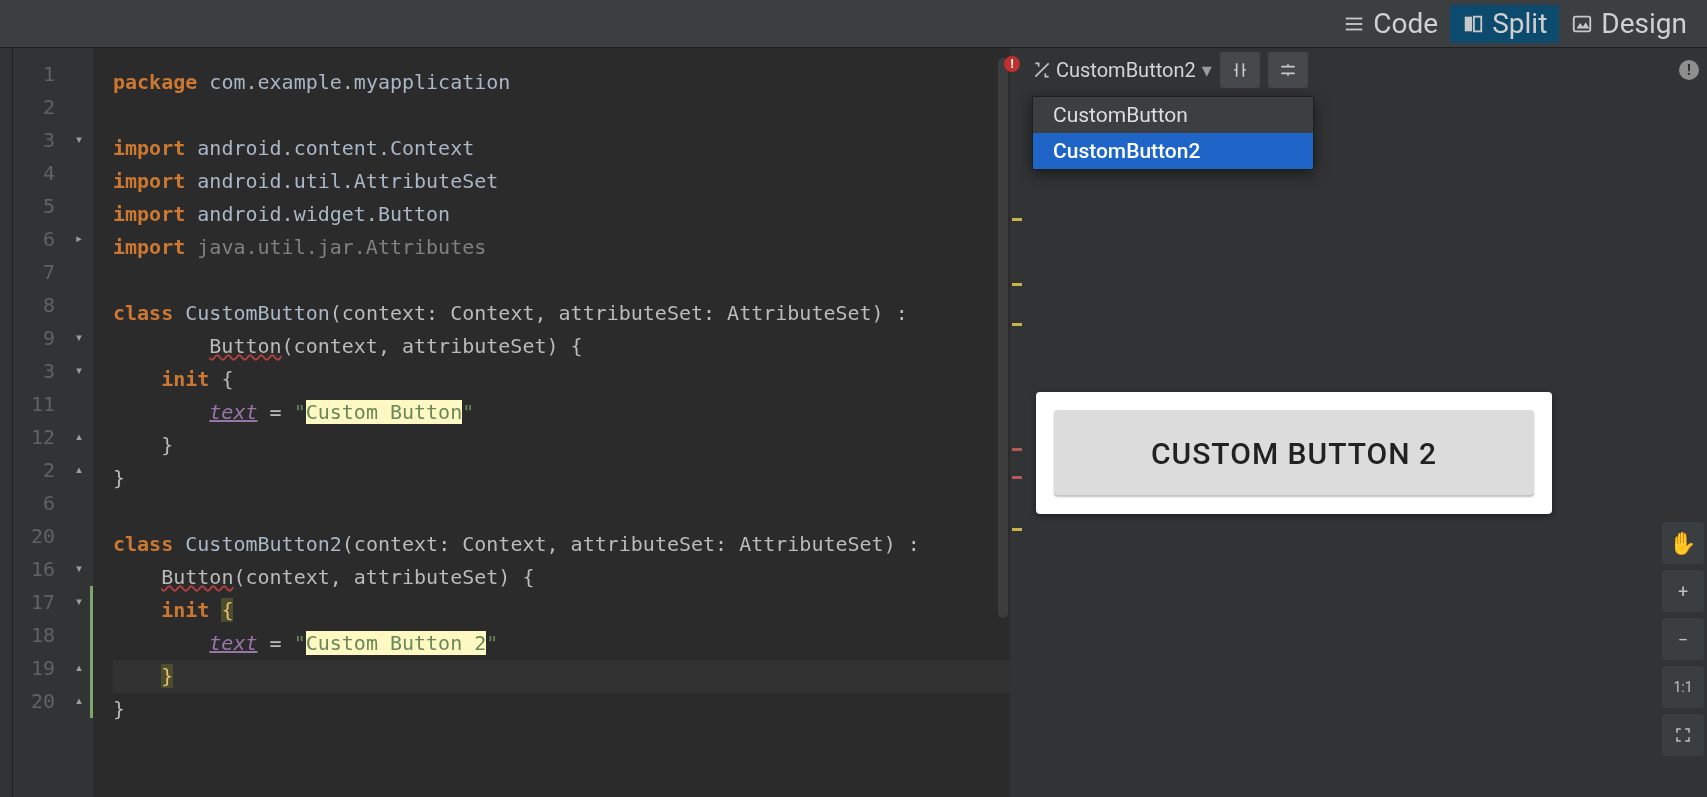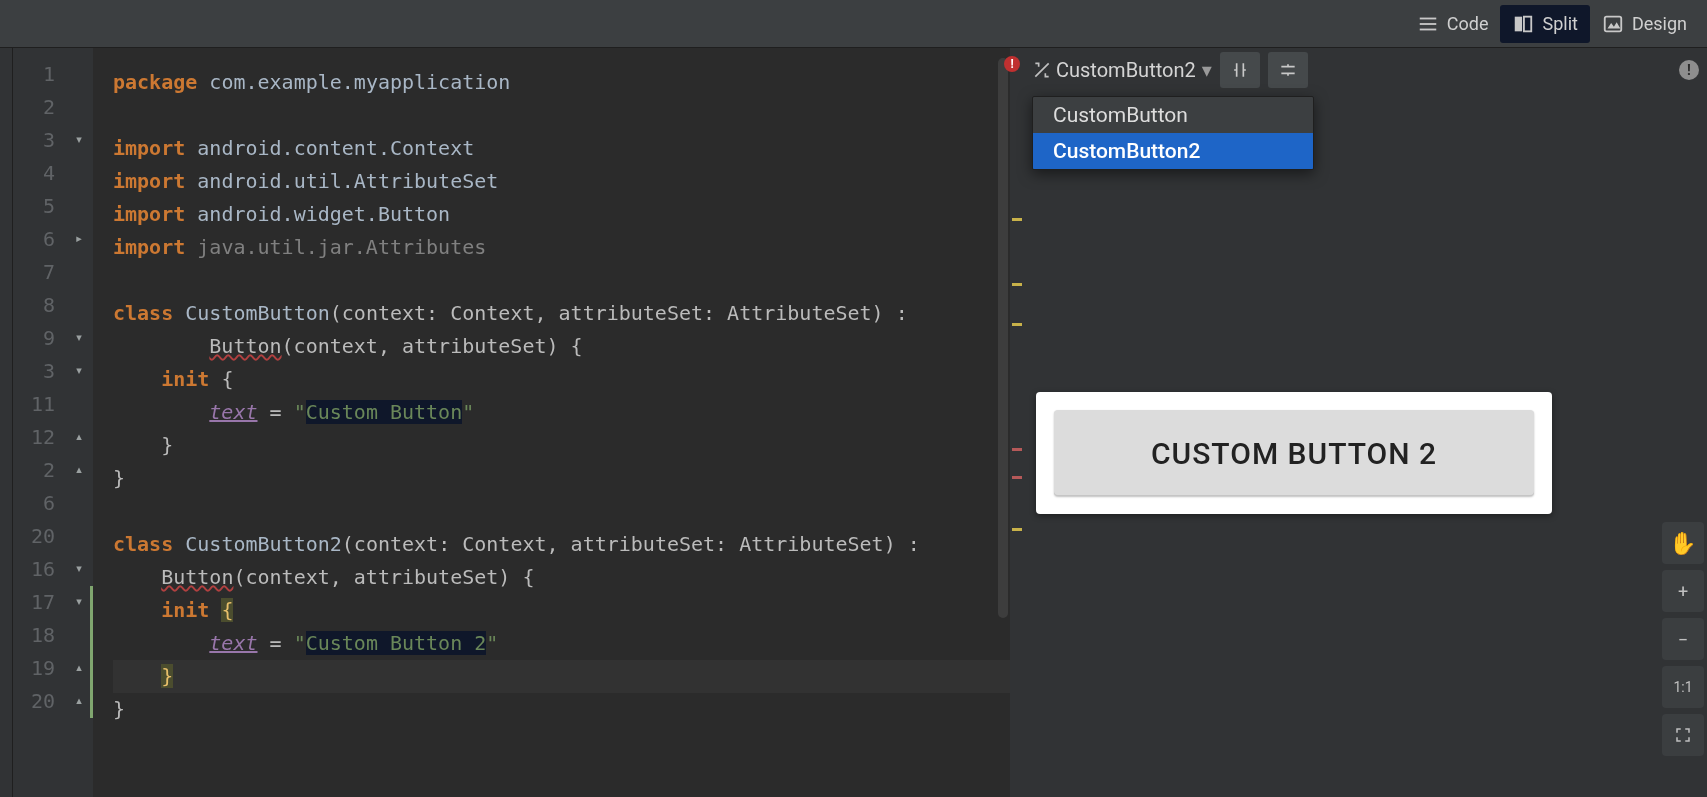--- a/index.html
+++ b/index.html
@@ -38,24 +38,24 @@
     display:flex;
     justify-content:flex-end;
     align-items:center;
     padding:0 8px;
     box-sizing:border-box;
     border-bottom:1px solid #1f1f1f;
   }
   .view-tab{
     display:flex;align-items:center;
     height:38px;padding:0 12px;margin:0 0px;
-    color:#d0d0d0;font-size:18px;
+    color:#d0d0d0;font-size:28px;
     border-radius:3px;
   }
-  .view-tab.active{background:#0f172a;}
+  .view-tab.active{background:#0c4a6e;}
   .view-tab .ico{margin-right:8px;display:inline-flex;align-items:center}
   .view-tab svg{width:22px;height:22px}
   
   .main{
     display:flex;
     height:calc(100% - 48px);
     width:100%;
   }
   
   .editor-wrap{
@@ -91,21 +91,21 @@
     box-sizing:border-box;
     position:relative;
   }
   .code-col pre{margin:8px;line-height:33px;}
   .kw{color:var(--keyword);font-weight:600}
   .pkg{color:var(--text)}
   .str{color:var(--str)}
   .cls{color:var(--text)}
   .it{font-style:italic;color:var(--prop);text-decoration:underline}
   .err{text-decoration:underline wavy #b14040}
-  .hlstr{background:#0f172a;color:var(--str)}
+  .hlstr{background:#fef9c3;color:var(--str)}
   .hlbrace{background:#4b4d2e;color:#e8bf6a}
   .caret-line{background:#323232}
   
   .marker-strip{
     position:absolute;right:0;top:0;width:14px;height:100%;
     background:#313335;
   }
   .marker-strip .m{position:absolute;right:2px;width:10px;height:3px}
   .marker-strip .y{background:var(--yellow)}
   .marker-strip .r{background:var(--red)}

